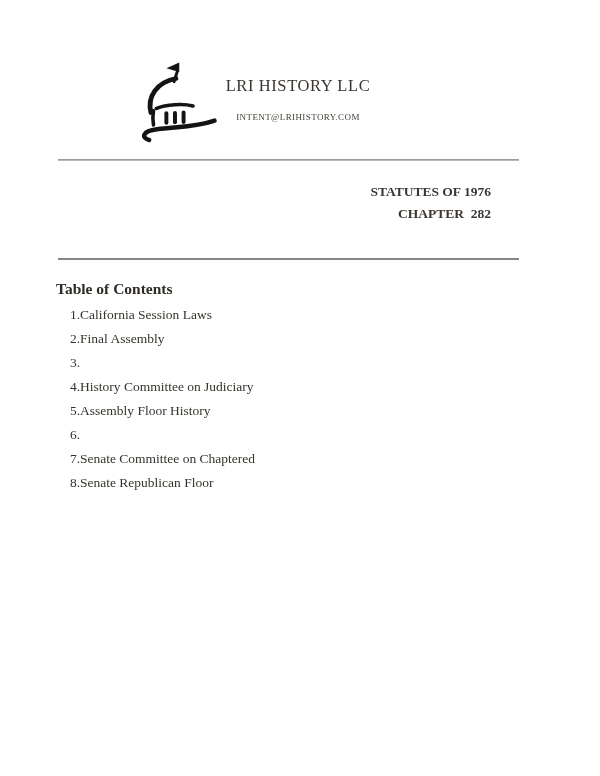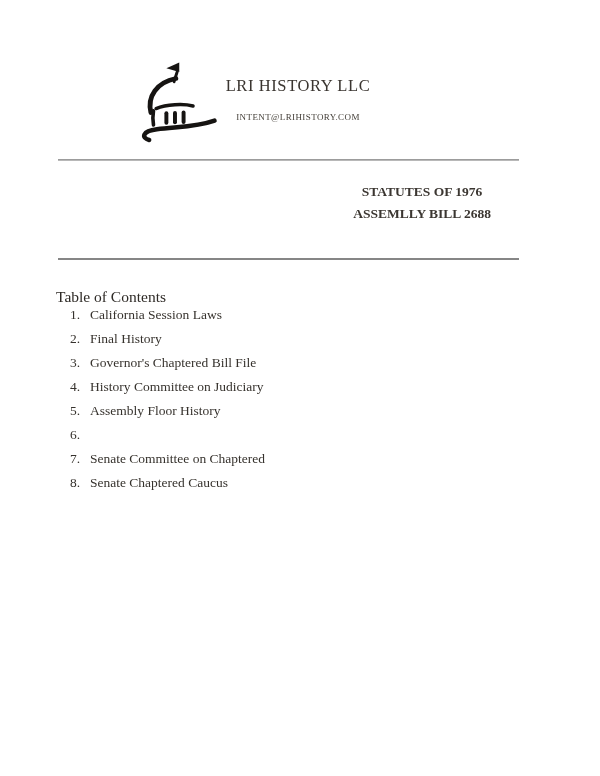--- a/index.html
+++ b/index.html
@@ -62,29 +62,29 @@
   .statute-block {
     position: absolute;
     top: 181px;
     right: 109px;
     text-align: right;
     font-weight: bold;
     font-size: 13.5px;
     line-height: 21.5px;
     color: #3b3631;
   }
-  .statute-line { white-space: pre; text-align: center; }
+  .statute-line { white-space: pre; }
 
   
   .toc-heading {
     position: absolute;
     left: 56px;
-    top: 288px;
+    top: 280px;
     font-size: 15.5px;
-    font-weight: normal;
+    font-weight: bold;
     color: #2e2a26;
   }
   .toc-list {
     position: absolute;
     left: 0;
     top: 303px;
     width: 500px;
     list-style: none;
     font-size: 13.5px;
     color: #36322d;
@@ -94,21 +94,20 @@
     height: 24px;
     line-height: 24px;
     align-items: baseline;
   }
   .toc-num {
     width: 80px;
     text-align: right;
     flex: 0 0 80px;
   }
   .toc-label {
-    margin-left: 10px;
   }
 </style>
 </head>
 <body>
 
 <div class="page">
 
   <div class="logo">
     <svg viewBox="0 0 100 100" fill="none" stroke="#161412" stroke-linecap="round">
 
@@ -133,54 +132,53 @@
 
   <div class="letterhead-text">
     <div class="company-name">LRI HISTORY LLC</div>
     <div class="contact-line">INTENT@LRIHISTORY.COM</div>
   </div>
 
   <div class="rule rule-1"></div>
 
   <div class="statute-block">
     <div class="statute-line">STATUTES OF 1976</div>
-    <div class="statute-line">ASSEMLLY BILL 2688</div>
+    <div class="statute-line">CHAPTER  282</div>
   </div>
 
   <div class="rule rule-2"></div>
 
   <div class="toc-heading">Table of Contents</div>
 
   <ol class="toc-list">
     <li class="toc-row">
       <span class="toc-num">1.</span>
       <span class="toc-label">California Session Laws</span>
     </li>
     <li class="toc-row">
       <span class="toc-num">2.</span>
-      <span class="toc-label">Final History</span>
+      <span class="toc-label">Final Assembly</span>
     </li>
     <li class="toc-row">
       <span class="toc-num">3.</span>
-      <span class="toc-label">Governor's Chaptered Bill File</span>
     </li>
     <li class="toc-row">
       <span class="toc-num">4.</span>
       <span class="toc-label">History Committee on Judiciary</span>
     </li>
     <li class="toc-row">
       <span class="toc-num">5.</span>
       <span class="toc-label">Assembly Floor History</span>
     </li>
     <li class="toc-row">
       <span class="toc-num">6.</span>
     </li>
     <li class="toc-row">
       <span class="toc-num">7.</span>
       <span class="toc-label">Senate Committee on Chaptered</span>
     </li>
     <li class="toc-row">
       <span class="toc-num">8.</span>
-      <span class="toc-label">Senate Chaptered Caucus</span>
+      <span class="toc-label">Senate Republican Floor</span>
     </li>
   </ol>
 
 </div>
 
 </body></html>

